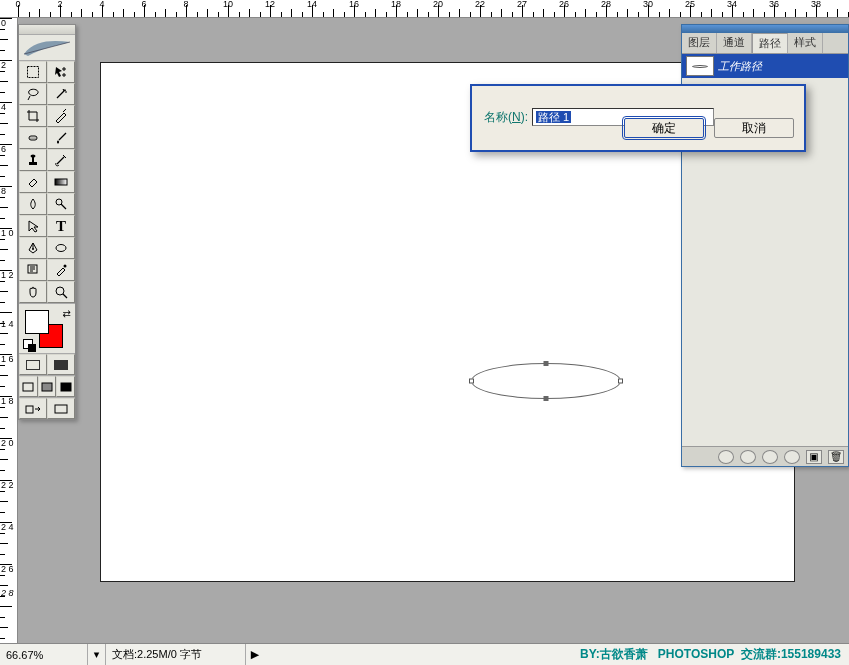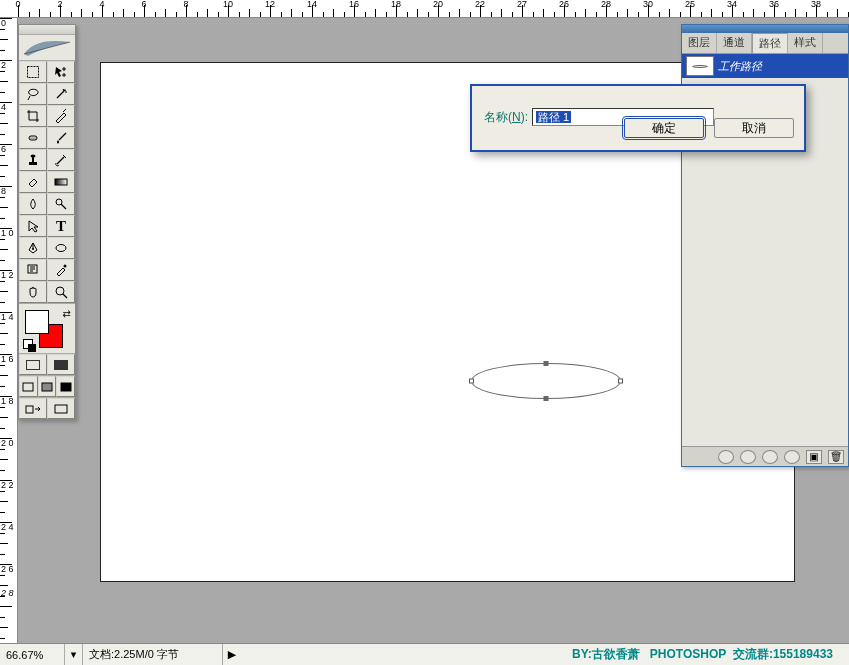--- a/index.html
+++ b/index.html
@@ -77,26 +77,26 @@
 .dlg-label { font-size:12px; color:#0f766e; }
 .dlg-label u { text-decoration: underline; }
 .dlg-input { flex:0 0 182px; height:18px; border:1px inset #888; background:#fff; padding:1px 3px; font-size:11px; }
 .dlg-input span { background:#1f4db1; color:#fff; padding:0 2px; }
 .dlg-btns { position:absolute; right:10px; top:32px; display:flex; gap:10px; }
 .dlg-btn { width:80px; height:20px; border:1px solid #1f4db1; background:#efece3; font-size:12px; cursor:pointer; border-radius:2px; outline:1px solid #1f4db1; outline-offset:1px; }
 .dlg-btn.cancel { outline:none; border:1px solid #888; }
 
 
 .statusbar { position:absolute; left:0; right:0; bottom:0; height:22px; background:#f1f1ec; border-top:1px solid #888; display:flex; align-items:center; font-size:11px; z-index:8; }
-.status-zoom { width:65px; border-right:1px solid #aaa; padding-left:6px; display:flex; align-items:center; height:100%; }
+.status-zoom { width:88px; border-right:1px solid #aaa; padding-left:6px; display:flex; align-items:center; height:100%; }
 .status-pop { width:18px; text-align:center; border-right:1px solid #aaa; cursor:pointer; height:100%; display:flex; align-items:center; justify-content:center; }
 .status-doc { flex:0 0 140px; padding-left:6px; border-right:1px solid #aaa; height:100%; display:flex; align-items:center; }
 .status-arrow { width:18px; text-align:center; cursor:pointer; height:100%; display:flex; align-items:center; justify-content:center; }
 .status-fill { flex:1; }
-.status-credit { padding-right:16px; font-size:12px; }
+.status-credit { padding-right:8px; font-size:12px; }
 .txt-teal { color: #008888; font-weight:bold; }
 </style>
 </head>
 <body>
 
 <div class="ruler-h">
   <div class="ticks" id="ruler-h-ticks">
       <div class="tick major" style="left: 18px;"></div>
       <div class="num" style="left: 18px;">0</div>
       <div class="tick minor" style="height: 5px; left: 28.5px;"></div>
@@ -232,21 +232,21 @@
     <div class="tick minor" style="width: 5px; top: 220.5px;"></div>
     <div class="tick major" style="width: 8px; top: 231px;"></div>
     <div class="tick minor" style="width: 5px; top: 241.5px;"></div>
     <div class="tick major" style="top: 252px;"></div>
     <div class="num" style="top: 253px;">1
 2</div>
     <div class="tick minor" style="width: 5px; top: 262.5px;"></div>
     <div class="tick major" style="width: 8px; top: 273px;"></div>
     <div class="tick minor" style="width: 5px; top: 283.5px;"></div>
     <div class="tick major" style="top: 294px;"></div>
-    <div class="num" style="top: 295px;">1
+    <div class="num" style="top: 302px;">1
 4</div>
     <div class="tick minor" style="width: 5px; top: 304.5px;"></div>
     <div class="tick major" style="width: 8px; top: 315px;"></div>
     <div class="tick minor" style="width: 5px; top: 325.5px;"></div>
     <div class="tick major" style="top: 336px;"></div>
     <div class="num" style="top: 337px;">1
 6</div>
     <div class="tick minor" style="width: 5px; top: 346.5px;"></div>
     <div class="tick major" style="width: 8px; top: 357px;"></div>
     <div class="tick minor" style="width: 5px; top: 367.5px;"></div>

